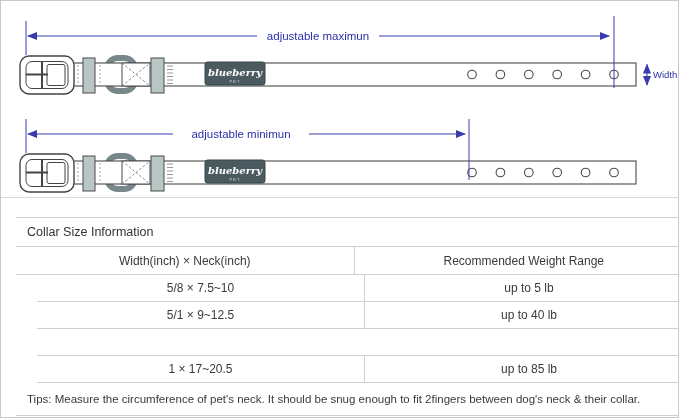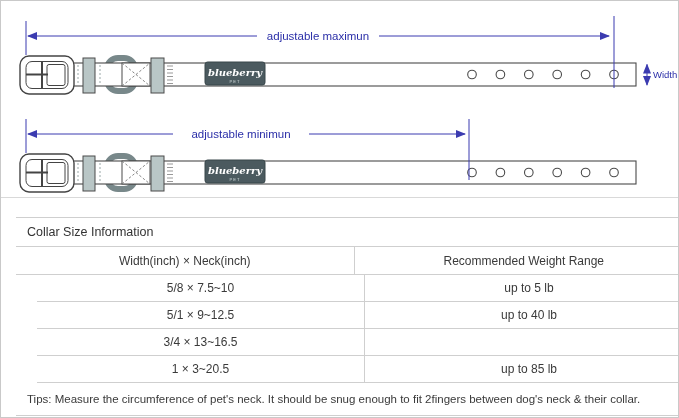--- a/index.html
+++ b/index.html
@@ -181,22 +181,21 @@
 
     <div class="trow data-row">
       <div class="cell">5/8 × 7.5~10</div>
       <div class="cell">up to 5 lb</div>
     </div>
     <div class="trow data-row">
       <div class="cell">5/1 × 9~12.5</div>
       <div class="cell">up to 40 lb</div>
     </div>
     <div class="trow data-row">
-      <div class="cell">3/4 × 13~16.5</div>
-    </div>
-    <div class="trow data-row">
-      <div class="cell">1 × 3~20.5</div>
+    </div>
+    <div class="trow data-row">
+      <div class="cell">1 × 17~20.5</div>
       <div class="cell">up to 85 lb</div>
     </div>
 
     <div class="tips-row">Tips: Measure the circumference of pet's neck. It should be snug enough to fit 2fingers between dog's neck &amp; their collar.</div>
   </div>
 </div>
 
 </body></html>

